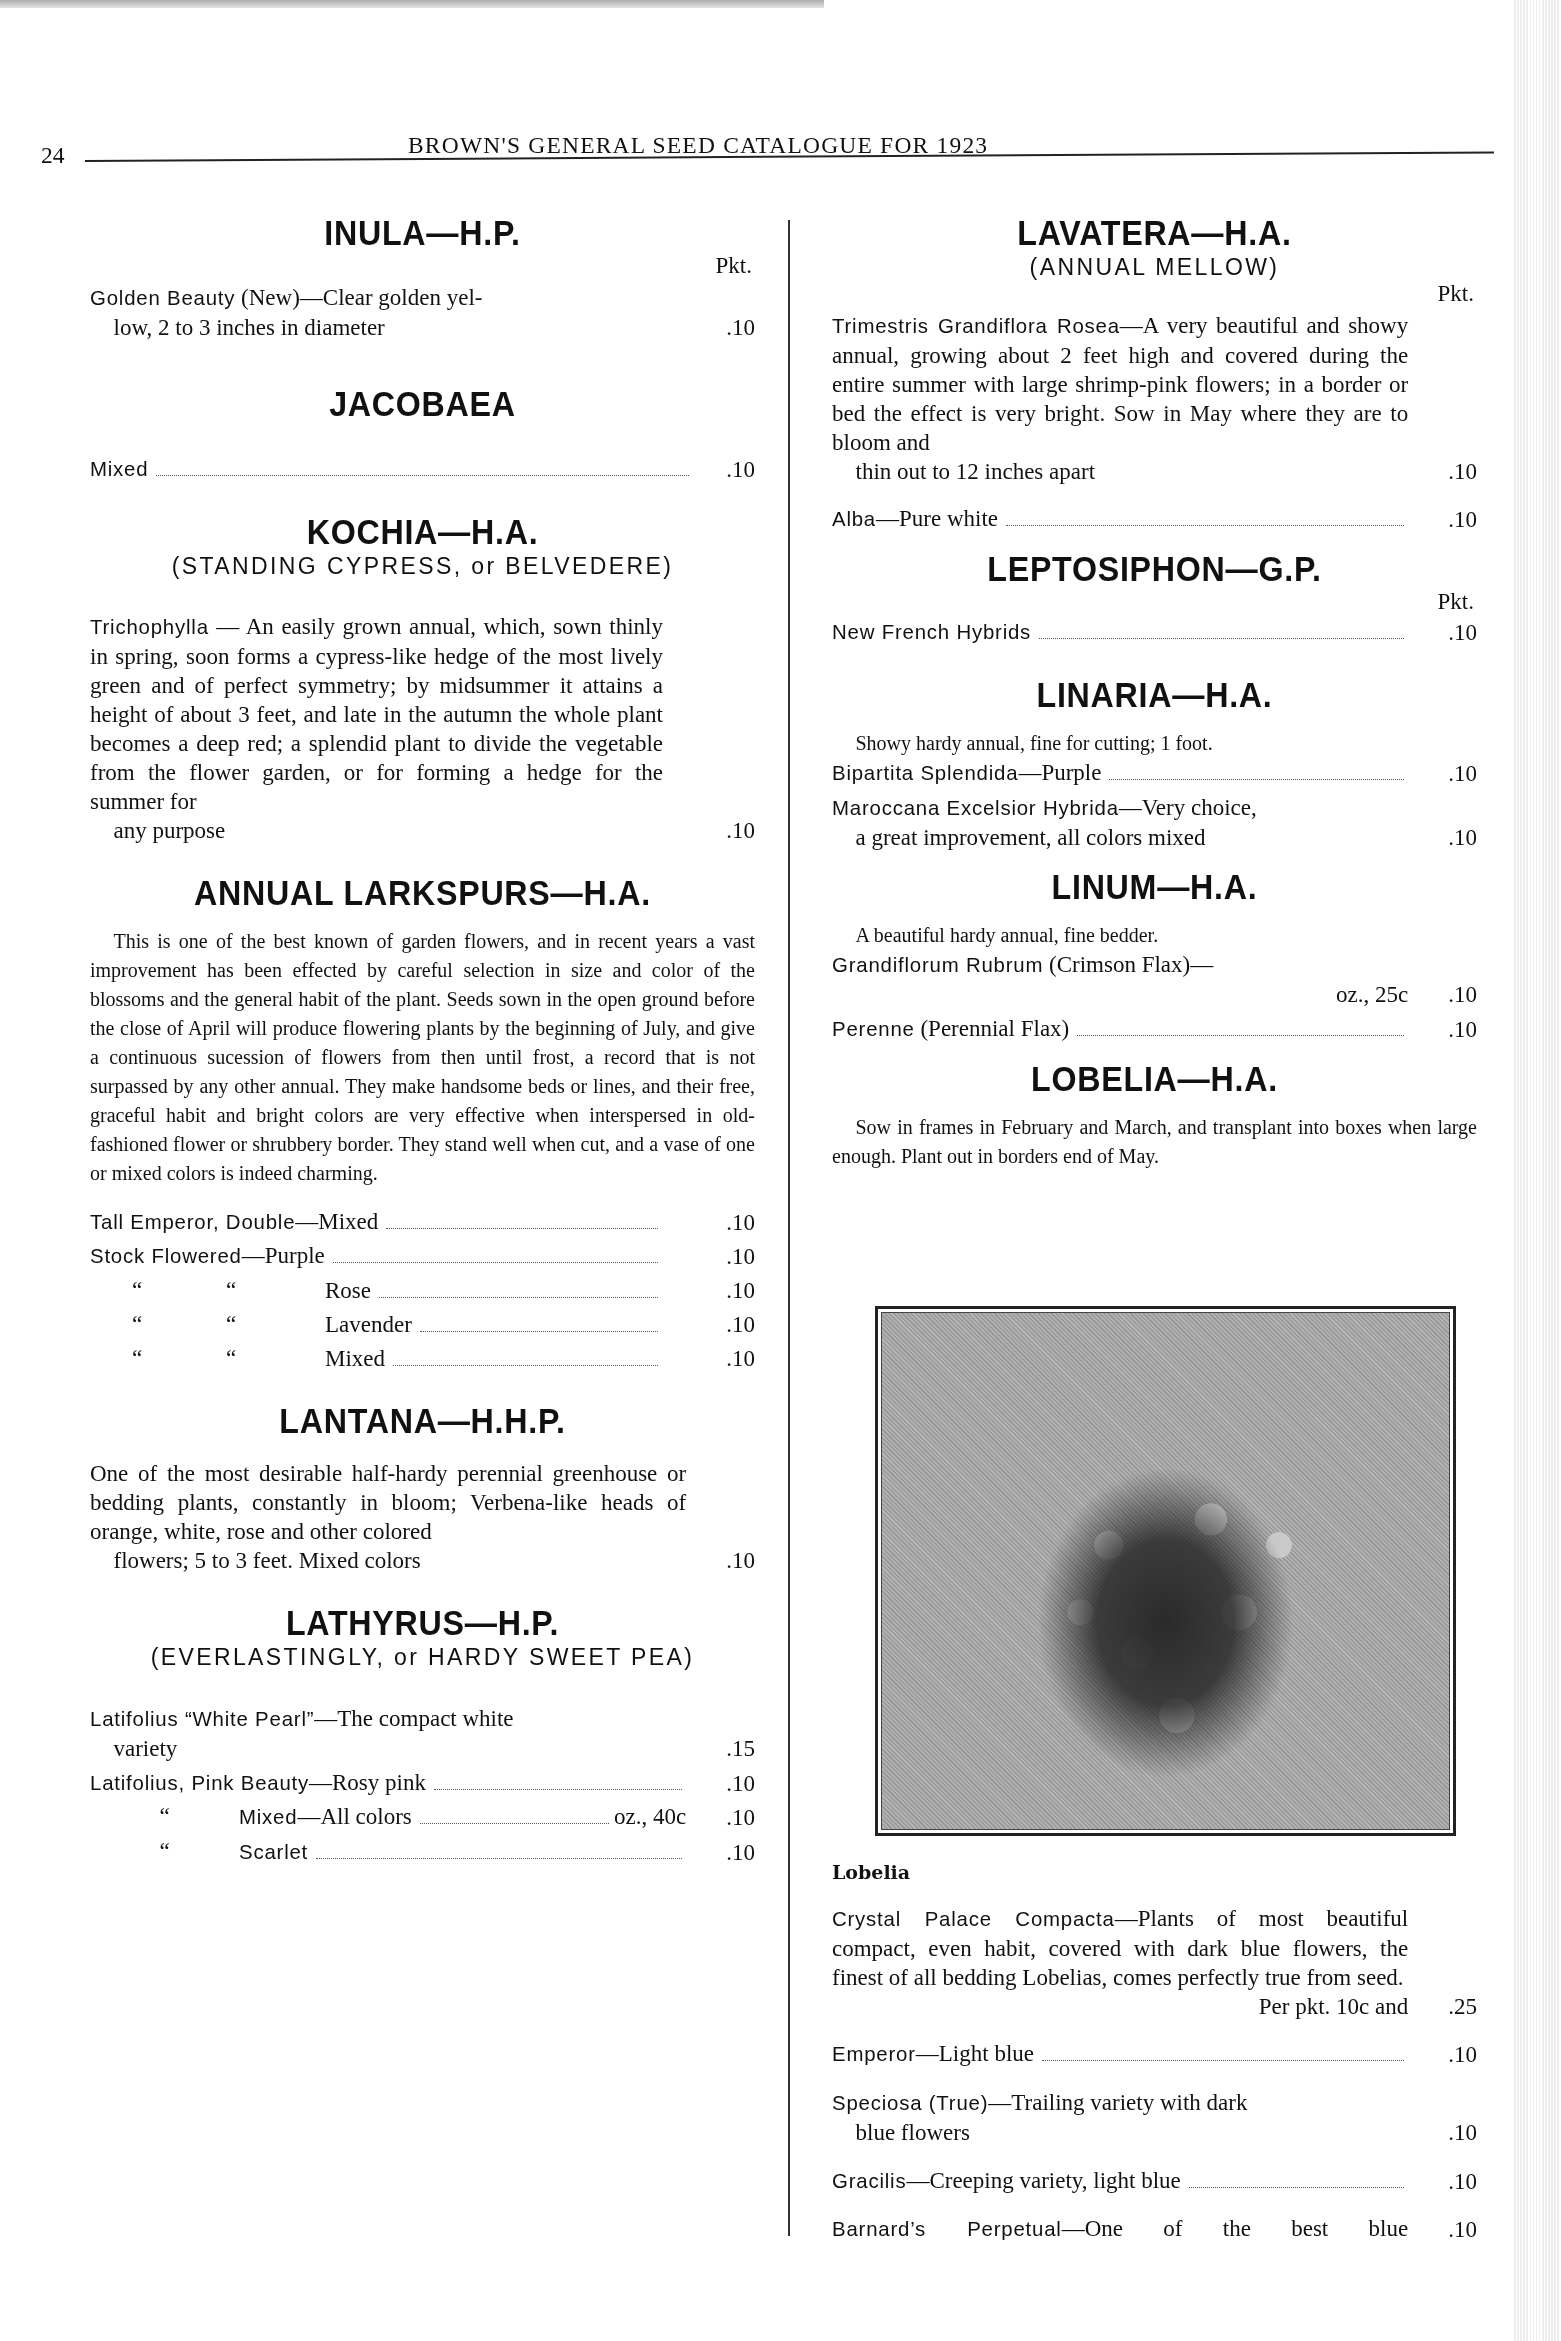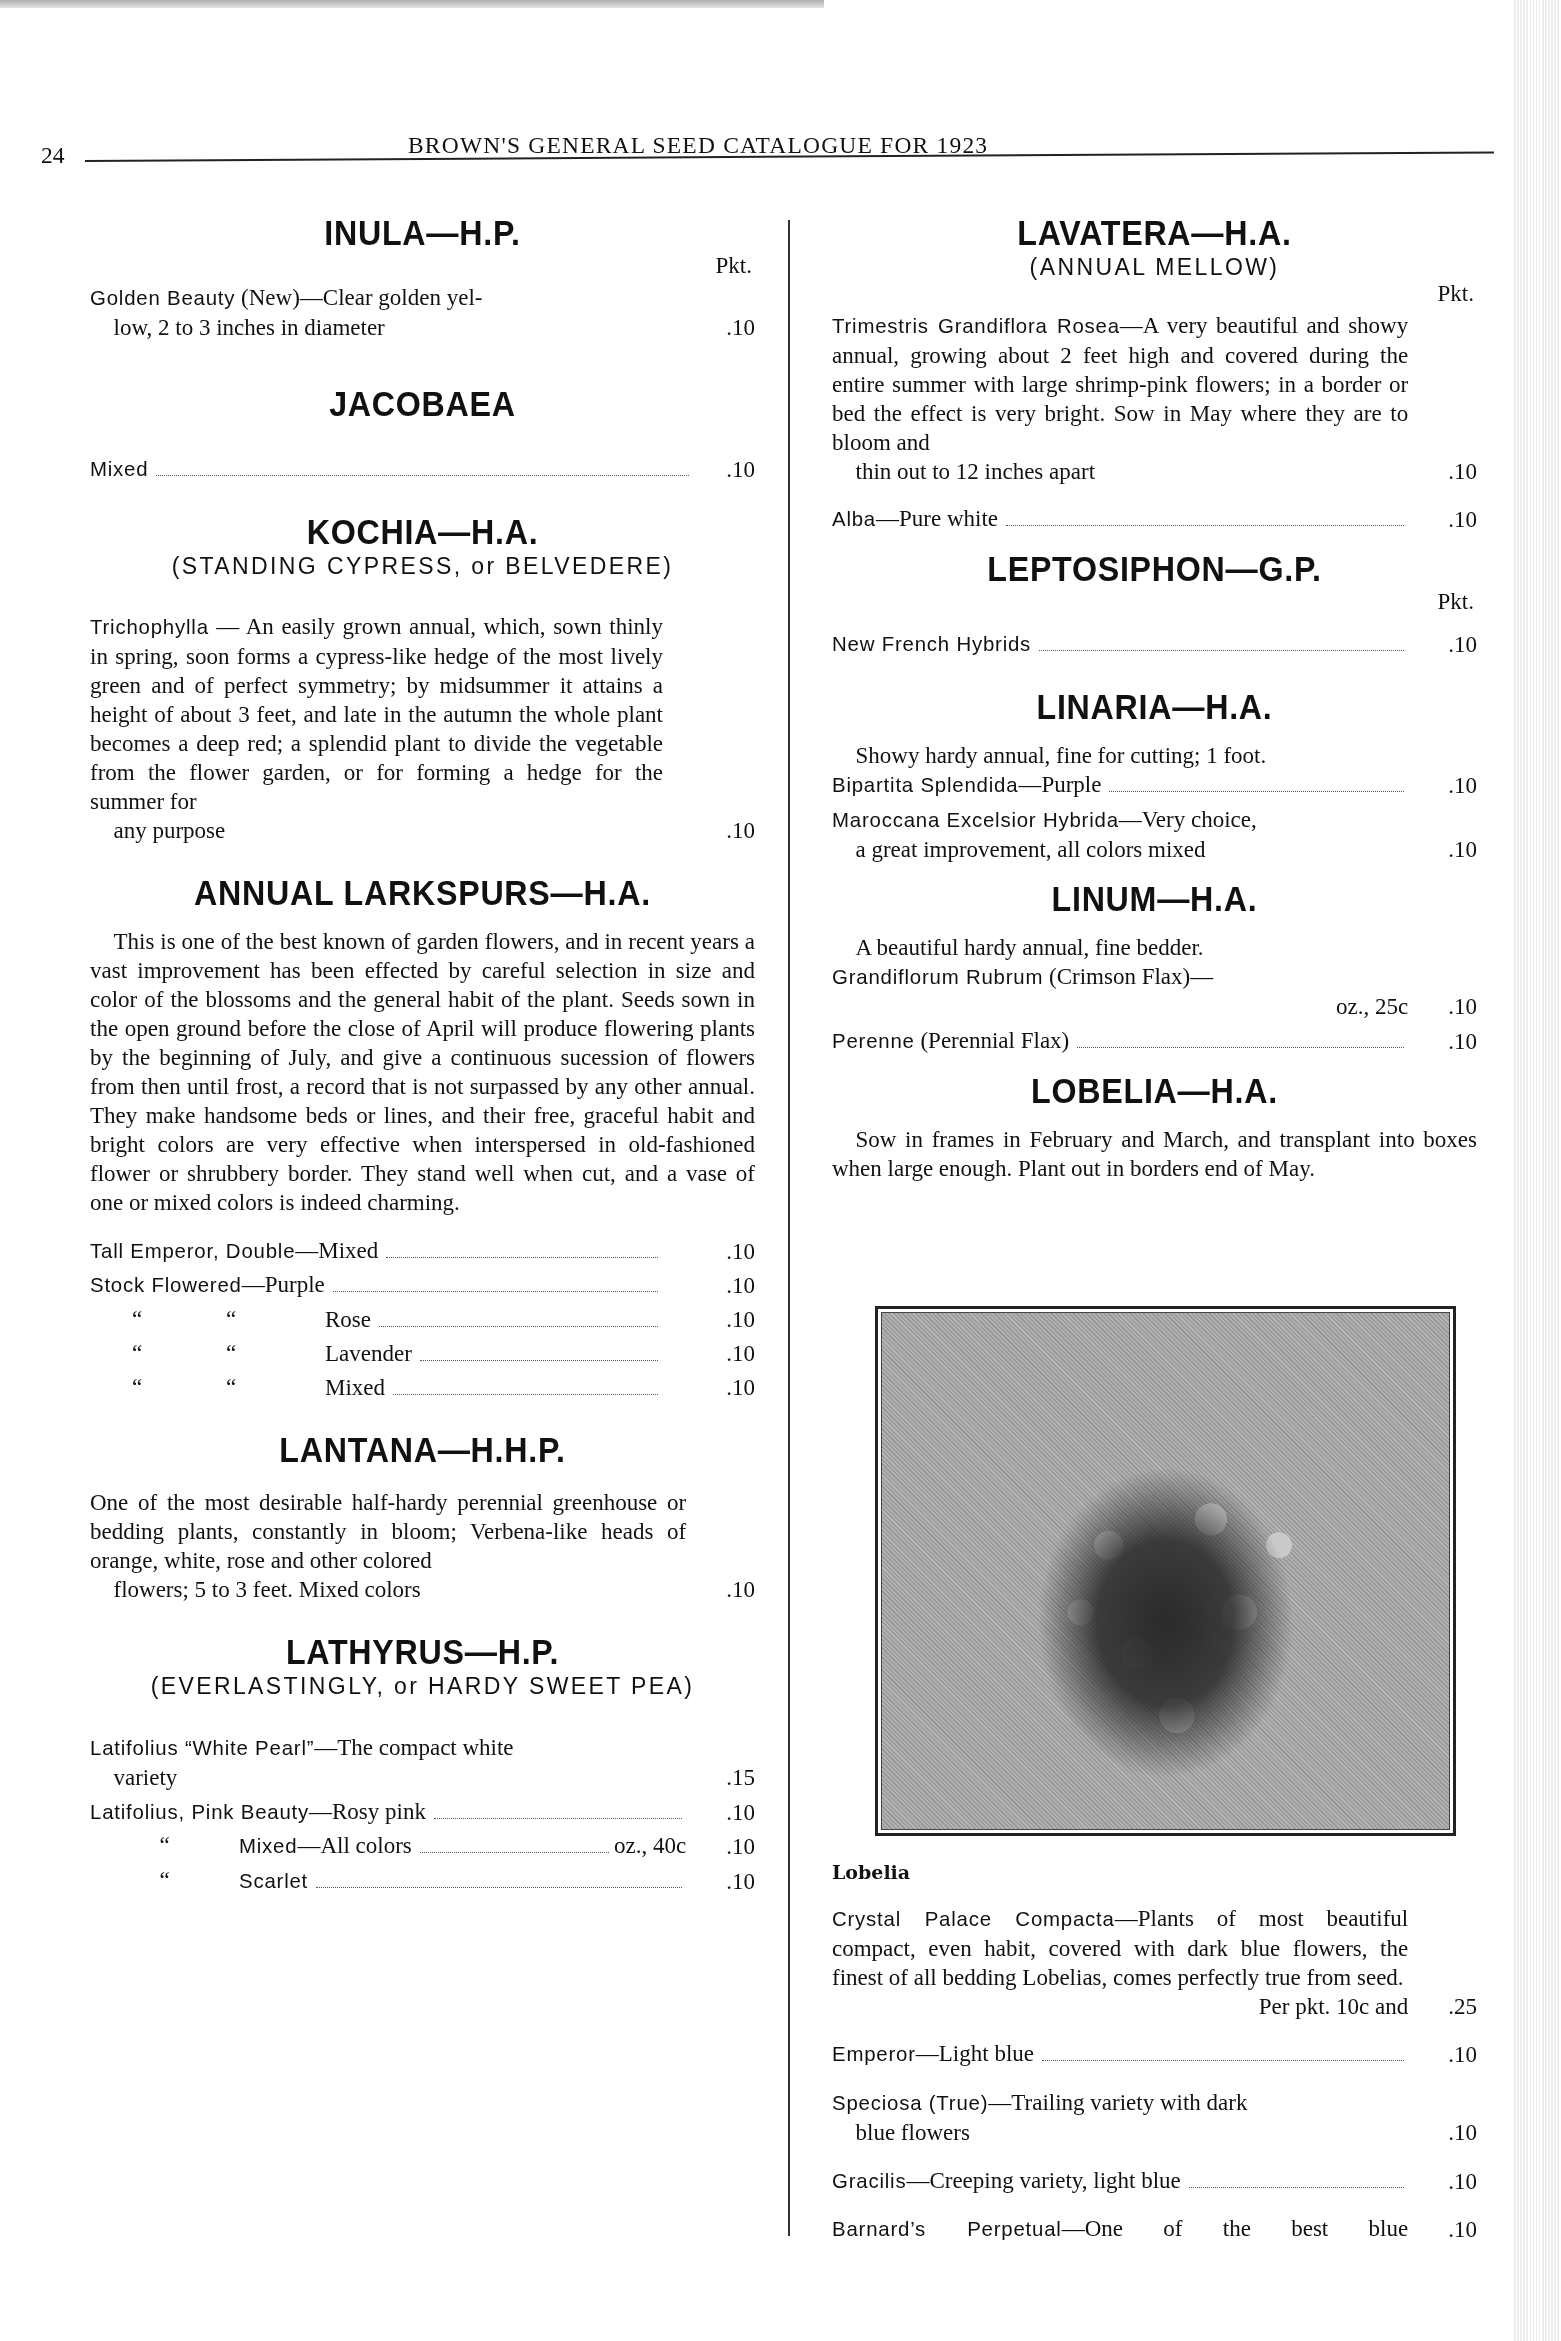--- a/index.html
+++ b/index.html
@@ -21,21 +21,21 @@
   .col { position: absolute; }
   .col-left { left: 90px; top: 212px; width: 665px; }
   .col-right { left: 832px; top: 212px; width: 645px; }
 
   .heading { font-family: "Liberation Sans", "DejaVu Sans", sans-serif; font-weight: 700;
     font-size: 35px; text-align: center; letter-spacing: 0.8px; line-height: 41px;
     transform: scaleX(.92); }
   .subheading { font-family: "Liberation Sans", "DejaVu Sans", sans-serif; font-size: 23px;
     text-align: center; letter-spacing: 2.4px; line-height: 28px; }
   .pkt { text-align: right; font-size: 23px; line-height: 25px; padding-right: 3.1px; }
-  .para { font-size: 23px; line-height: 29px; text-align: justify; }
+  .para { font-size: 20px; line-height: 29px; text-align: justify; }
   .para.indent { text-indent: 23.5px; }
   .item { display: flex; align-items: flex-end; font-size: 23px; line-height: 29px; margin-top: 4.7px; }
   .item .body { flex: 1; text-align: justify; }
   .item .body .hang { padding-left: 23.5px; display: block; }
   .item .name { font-family: "Liberation Sans", "DejaVu Sans", sans-serif; font-weight: 400;
     font-size: 20.4px; letter-spacing: 0.8px; }
   .item .price { width: 61px; text-align: right; flex: none; }
   .lead { display: flex; align-items: baseline; }
   .lead .fill { flex: 1; border-bottom: 1.6px dotted #555; margin: 0 4.7px 6.3px 7.8px; }
   .sp-s { height: 14px; } .sp-m { height: 27px; } .sp-l { height: 41px; }
@@ -232,21 +232,21 @@
         </div>
       <div class="price">.10</div>
     </div>
   </section>
 
   <div class="sp-s"></div>
 
   <section>
     <div class="heading">LEPTOSIPHON—G.P.</div>
     <div class="pkt">Pkt.</div>
-    <div class="item" style="margin-top:16px">
+    <div class="item" style="margin-top:4px">
       <div class="body lead" style="padding-right:7.8px">
           <span class="name">New French Hybrids</span>
           <span class="fill"></span>
         </div>
       <div class="price">.10</div>
     </div>
   </section>
 
   <div class="sp-m"></div>
 

